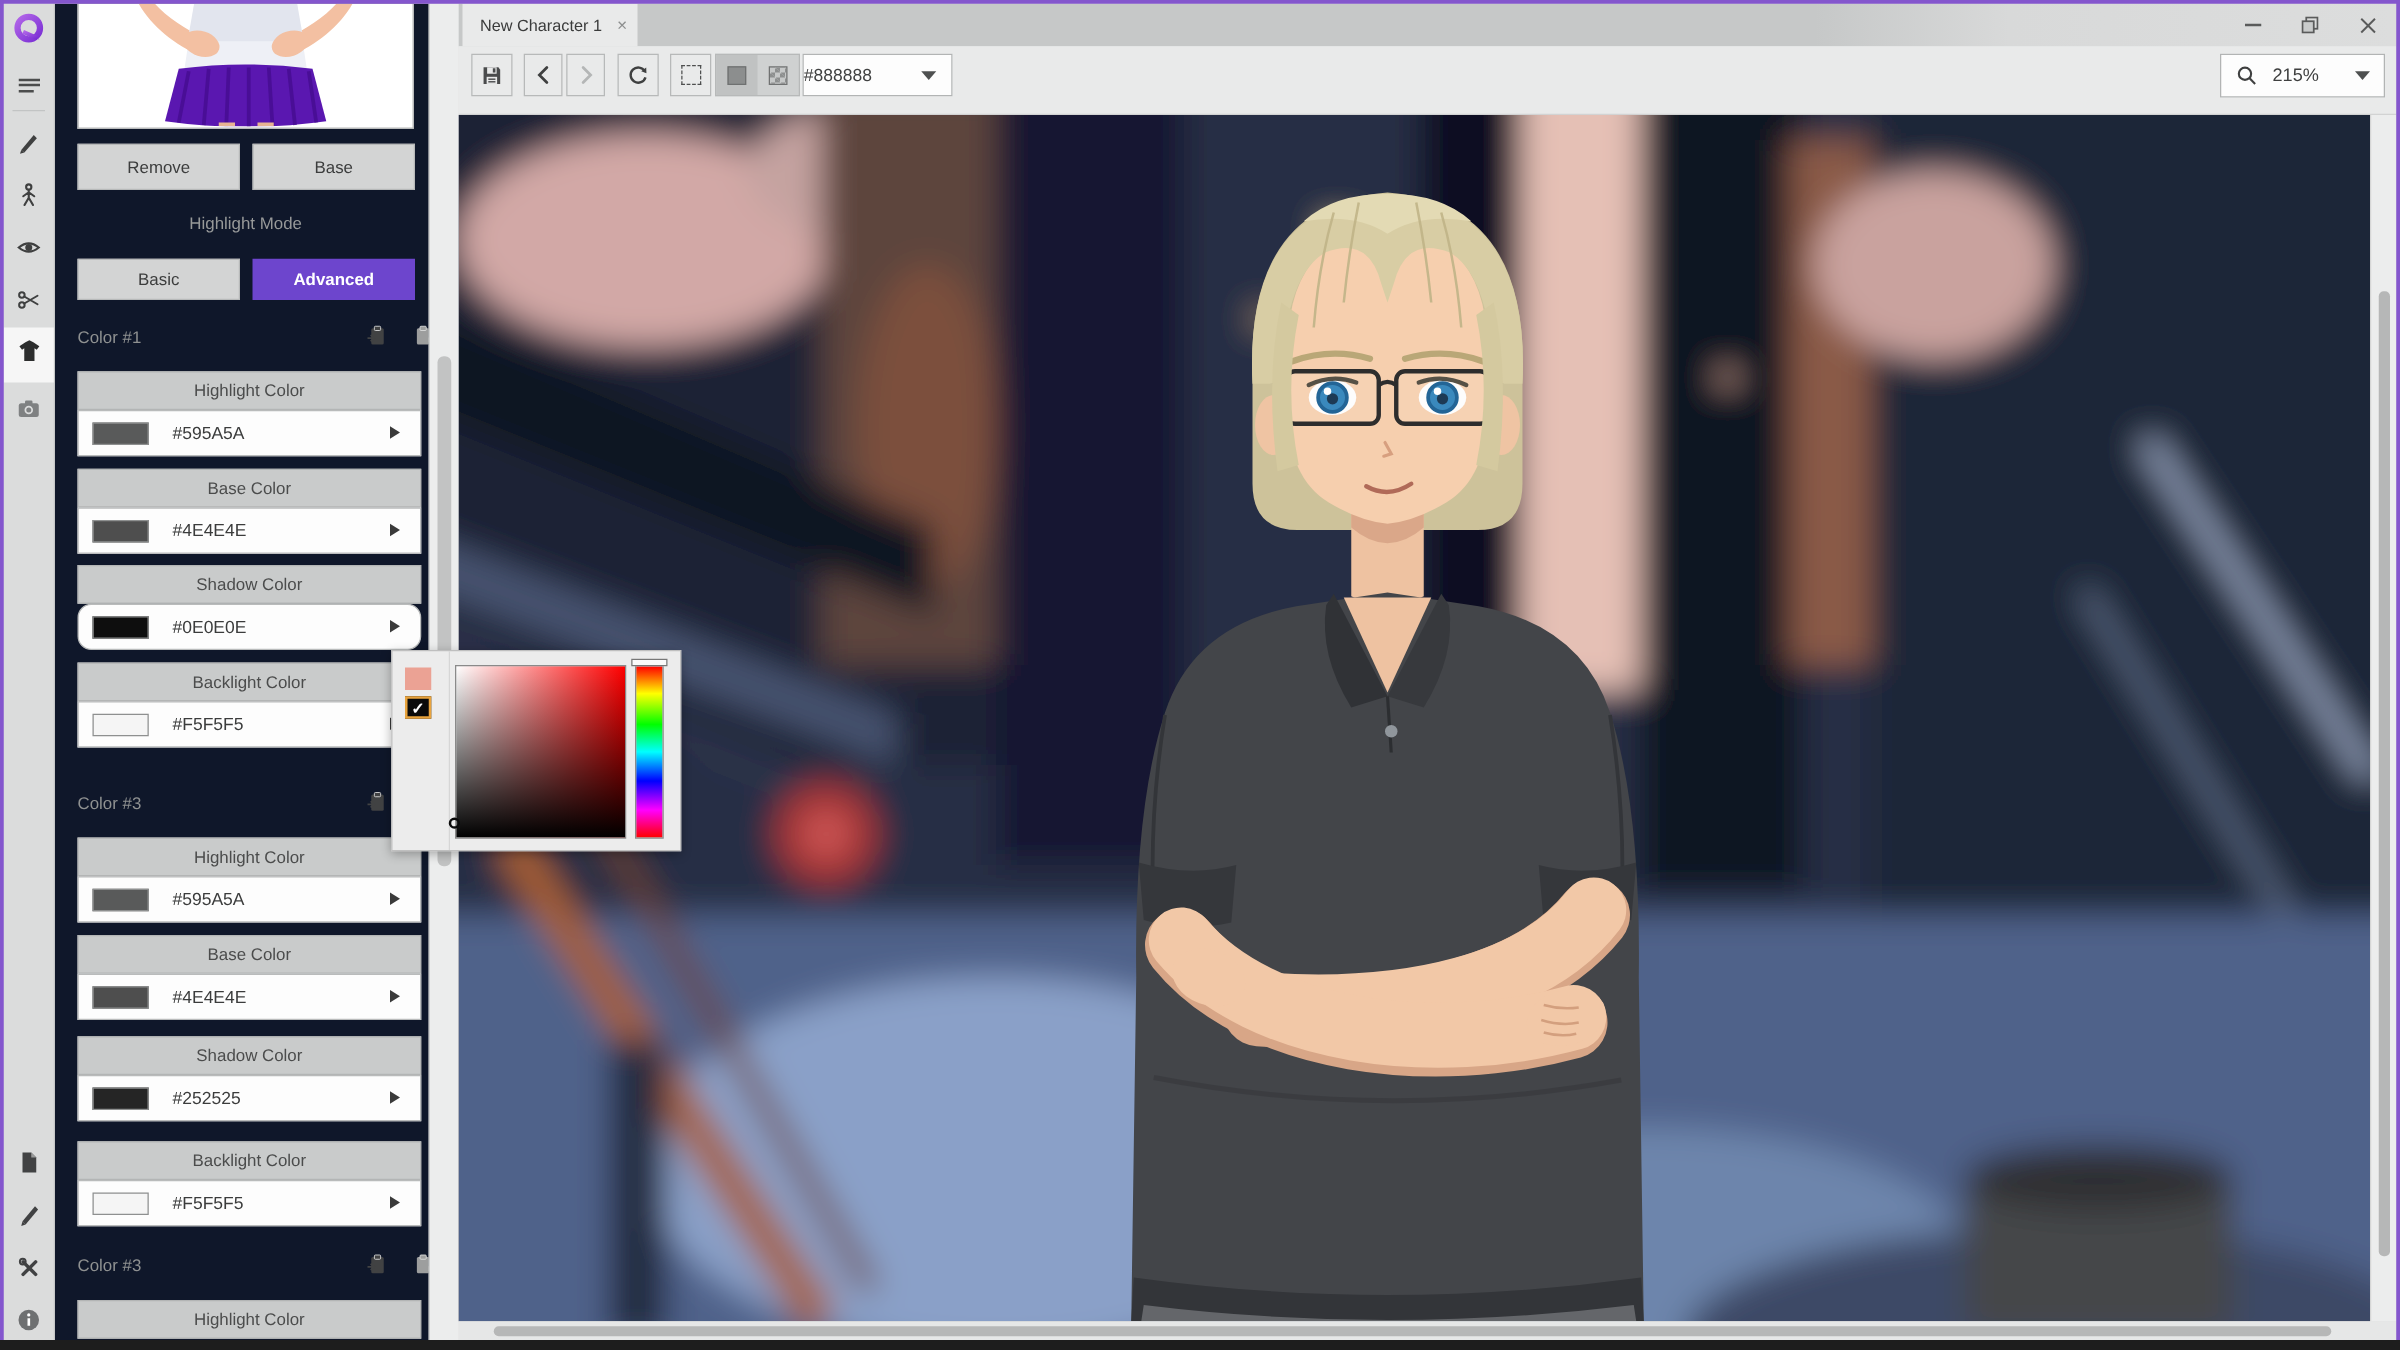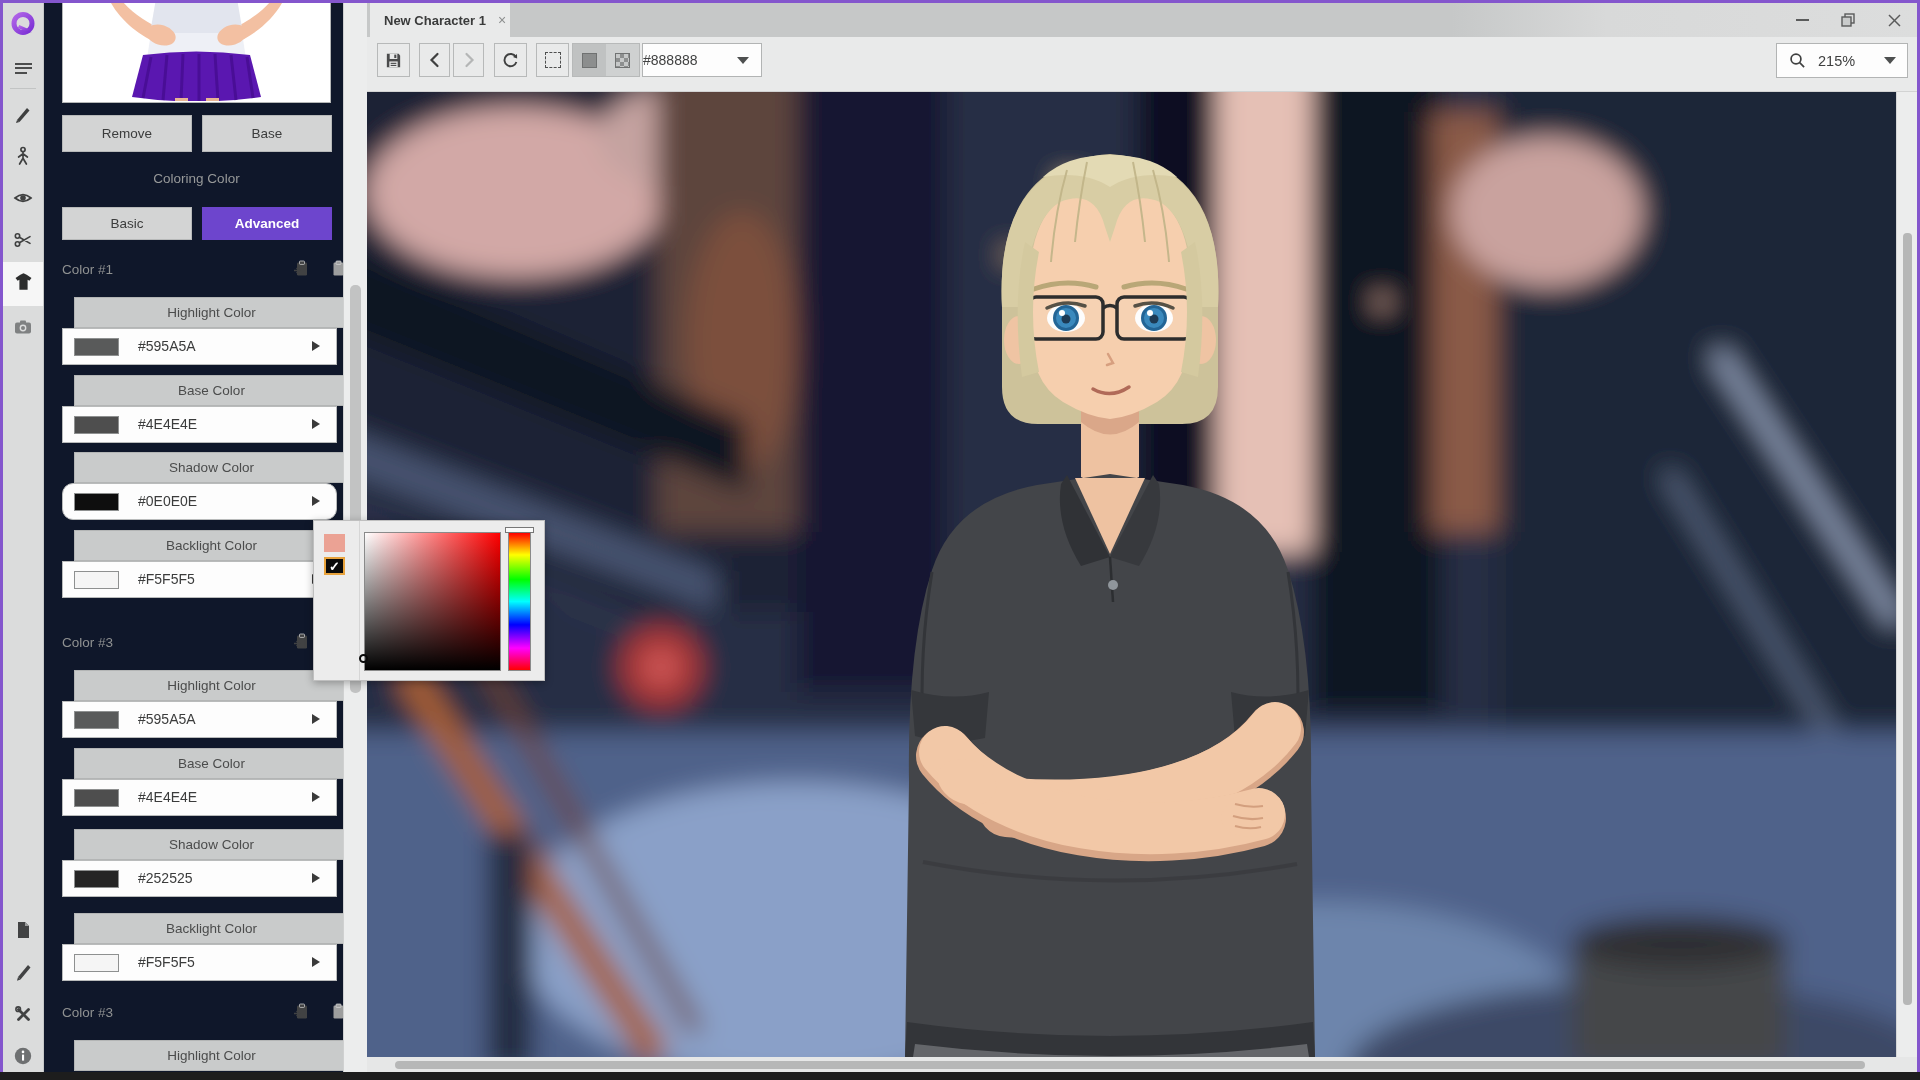--- a/index.html
+++ b/index.html
@@ -16,32 +16,32 @@
   .rail-item{position:absolute;left:0;width:40px;height:34px;display:flex;align-items:center;justify-content:center;}
   .rail-item.sel{background:#f6f6f6;height:44px;}
   .rail-divider{position:absolute;left:7px;width:26px;height:1px;background:#c2c4c4;}
   
   #side-panel{left:44px;top:3px;width:299px;height:1069px;background:#0f172a;overflow:hidden;}
   #preview-box{position:absolute;left:18px;top:0;width:269px;height:100px;background:#fff;border:1px solid #b5b7b7;border-top:none;}
   .pbtn{position:absolute;height:37px;background:#d3d4d4;border:1px solid #b7b9b9;color:#3c3d3d;font-size:13.5px;display:flex;align-items:center;justify-content:center;}
   .mode-label{position:absolute;left:18px;width:269px;text-align:center;color:#979999;font-size:13.5px;}
   .sec-title{position:absolute;left:18px;width:275px;color:#8f9191;font-size:13.5px;height:18px;}
   .sec-icons{position:absolute;top:-2px;height:18px;}
-  .row-head{position:absolute;left:18px;width:275px;height:31px;background:#c9cbcb;border:1px solid #b3b5b5;color:#4b4c4c;font-size:13.5px;display:flex;align-items:center;justify-content:center;margin-left:12px;}
+  .row-head{position:absolute;left:18px;width:275px;height:31px;background:#c9cbcb;border:1px solid #b3b5b5;color:#4b4c4c;font-size:13.5px;display:flex;align-items:center;justify-content:center;}
   .row-val{position:absolute;left:18px;width:275px;height:37px;background:#fdfdfd;border:1px solid #b9bbbb;}
   .row-val .swatch{position:absolute;left:11px;top:9px;width:45px;height:18px;border:1px solid #8e9090;}
   .row-val .hex{position:absolute;left:75px;top:0;height:35px;line-height:35px;font-size:14px;color:#3b3c3c;}
   .row-val .caret-r{position:absolute;right:16px;top:12px;width:0;height:0;border-left:8px solid #3a3a3a;border-top:5.5px solid transparent;border-bottom:5.5px solid transparent;}
   
   #panel-scroll{left:343px;top:3px;width:24px;height:1069px;background:#eceded;border-left:1px solid #cfd0d0;}
   #panel-scroll .thumb{position:absolute;left:6px;top:282px;width:11px;height:408px;background:#c2c3c3;border-radius:5px;}
   
   #tabstrip{left:367px;top:3px;width:1550px;height:34px;background:linear-gradient(to right,#c6c8c8 0%,#c6c8c8 70%,#d8d9d9 80%,#dcdddd 100%);}
   #tab1{position:absolute;left:3px;top:0;width:140px;height:34px;background:#e9eaea;display:flex;align-items:center;}
-  #tab1 .tlabel{margin-left:14px;font-size:13px;color:#3a3b3b;font-weight:bold;}
+  #tab1 .tlabel{margin-left:14px;font-size:13px;color:#3a3b3b;}
   #tab1 .tclose{margin-left:12px;color:#8d8f8f;font-size:14px;cursor:default;}
   #win-controls{position:absolute;right:0;top:0;height:34px;display:flex;}
   .winbtn{width:46px;height:34px;display:flex;align-items:center;justify-content:center;}
   #toolbar{left:367px;top:37px;width:1550px;height:55px;background:#e9eaea;border-bottom:1px solid #d2d3d3;}
   .tbtn{position:absolute;top:6px;height:34px;background:#e9eaea;border:1px solid #b7b9b9;display:flex;align-items:center;justify-content:center;}
   .tgroup{position:absolute;top:6px;height:34px;background:#cfd1d1;border:1px solid #b7b9b9;display:flex;}
   .tgbtn{width:33px;height:32px;display:flex;align-items:center;justify-content:center;}
   .tgbtn.sel{background:#c0c2c2;}
   .checker{width:15px;height:15px;border:1px solid #707272;background-image:linear-gradient(45deg,#8d8f8f 25%,transparent 25%,transparent 75%,#8d8f8f 75%),linear-gradient(45deg,#8d8f8f 25%,#c6c8c8 25%,#c6c8c8 75%,#8d8f8f 75%);background-size:8px 8px;background-position:0 0,4px 4px;}
   .solidsq{width:15px;height:15px;border:1px solid #6f7171;background:#8c8e8e;}
@@ -208,21 +208,21 @@
           <line x1="184" y1="54" x2="190" y2="95"></line>
         </g>
         <rect x="112" y="95" width="13" height="3" fill="#e8b493"></rect>
           <rect x="143" y="95" width="13" height="3" fill="#e8b493"></rect>
       </svg>
     </div>
 
     <div class="pbtn" style="left:18px;top:112px;width:130px;">Remove</div>
     <div class="pbtn" style="left:158px;top:112px;width:130px;">Base</div>
 
-    <div class="mode-label" style="top:168px;">Coloring Color</div>
+    <div class="mode-label" style="top:168px;">Highlight Mode</div>
     <div class="pbtn" style="left:18px;top:204px;width:130px;height:33px;">Basic</div>
     <div class="pbtn" style="left: 158px; top: 204px; width: 130px; height: 33px; color: rgb(255, 255, 255); font-weight: bold; border: none; background: rgb(109, 69, 205);">Advanced</div>
 
     <div class="sec-title" style="top:259px;">Color #1</div>
     <div class="sec-icons" style="left:249px;top:257px;">
       <svg width="16" height="17" viewBox="0 0 16 17">
           <rect x="4" y="2.5" width="10" height="13" rx="1.2" fill="#414243"></rect>
           <rect x="6.5" y="1" width="5" height="3.4" rx="0.8" fill="#414243" stroke="#dcdddd" stroke-width="0.7"></rect>
           <path d="M1,10.5 h4.5 M3.5,8 l2.8,2.5 -2.8,2.5" stroke="#414243" stroke-width="1.4" fill="none"></path>
         </svg>

